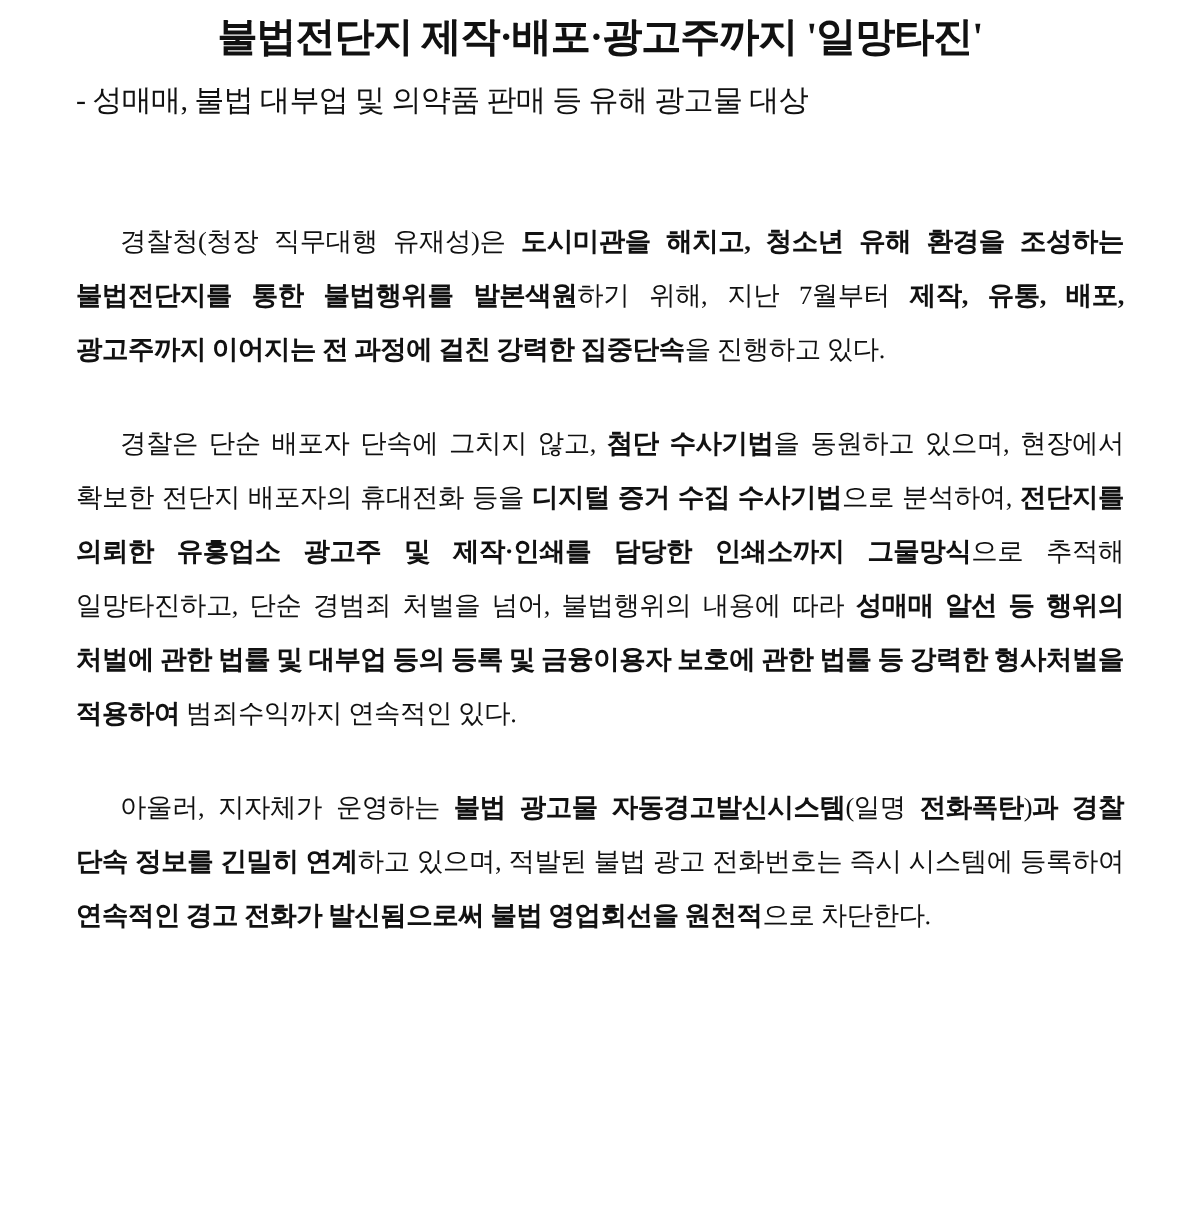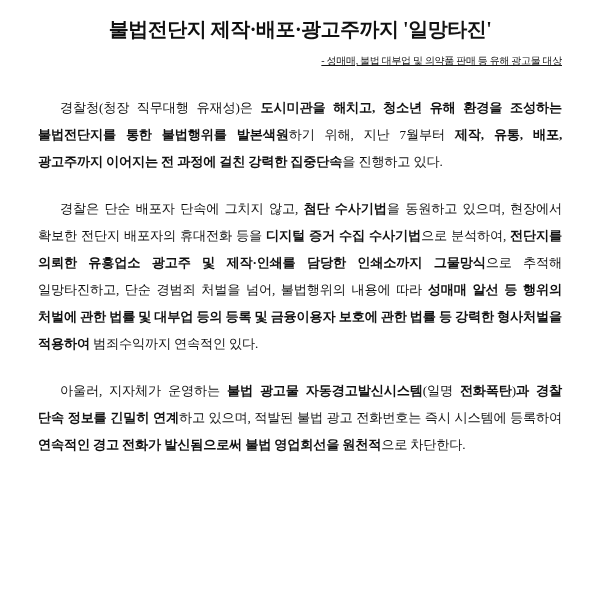--- a/index.html
+++ b/index.html
@@ -12,54 +12,53 @@
     height: 604px;
     font-family: "Liberation Serif", "DejaVu Serif", serif;
     color: #111111;
     overflow: hidden;
   }
   .page {
     position: relative;
     width: 600px;
     height: 508px;
     box-sizing: border-box;
-    padding: 12px 38px;
+    padding: 2px 38px;
   }
 
   
   .title-band {
     position: relative;
     margin: 0 -38px;
     padding: 0 38px;
   }
   .main-title {
     font-size: 20px;
     font-weight: bold;
     letter-spacing: -0.5px;
     text-align: center;
     line-height: 30px;
     padding-top: 2px;
     padding-bottom: 6px;
     white-space: nowrap;
   }
   .subtitle {
-    font-size: 10px;
-    text-align: right;
+    font-size: 15px;
+    text-align: left;
     line-height: 22px;
     letter-spacing: -0.3px;
     white-space: nowrap;
-    text-decoration: underline;
   }
   .subtitle + .subtitle {
     margin-top: 1px;
   }
 
   
   .body {
-    margin-top: 22px;
+    margin-top: 45px;
     font-family: Liberation Serif, serif;
   }
   p.para {
     font-size: 13.2px;
     line-height: 27px;
     text-align: justify;
     text-justify: inter-character;
     margin: 0 0 20px 0;
     text-indent: 22px;
     letter-spacing: -0.2px;

